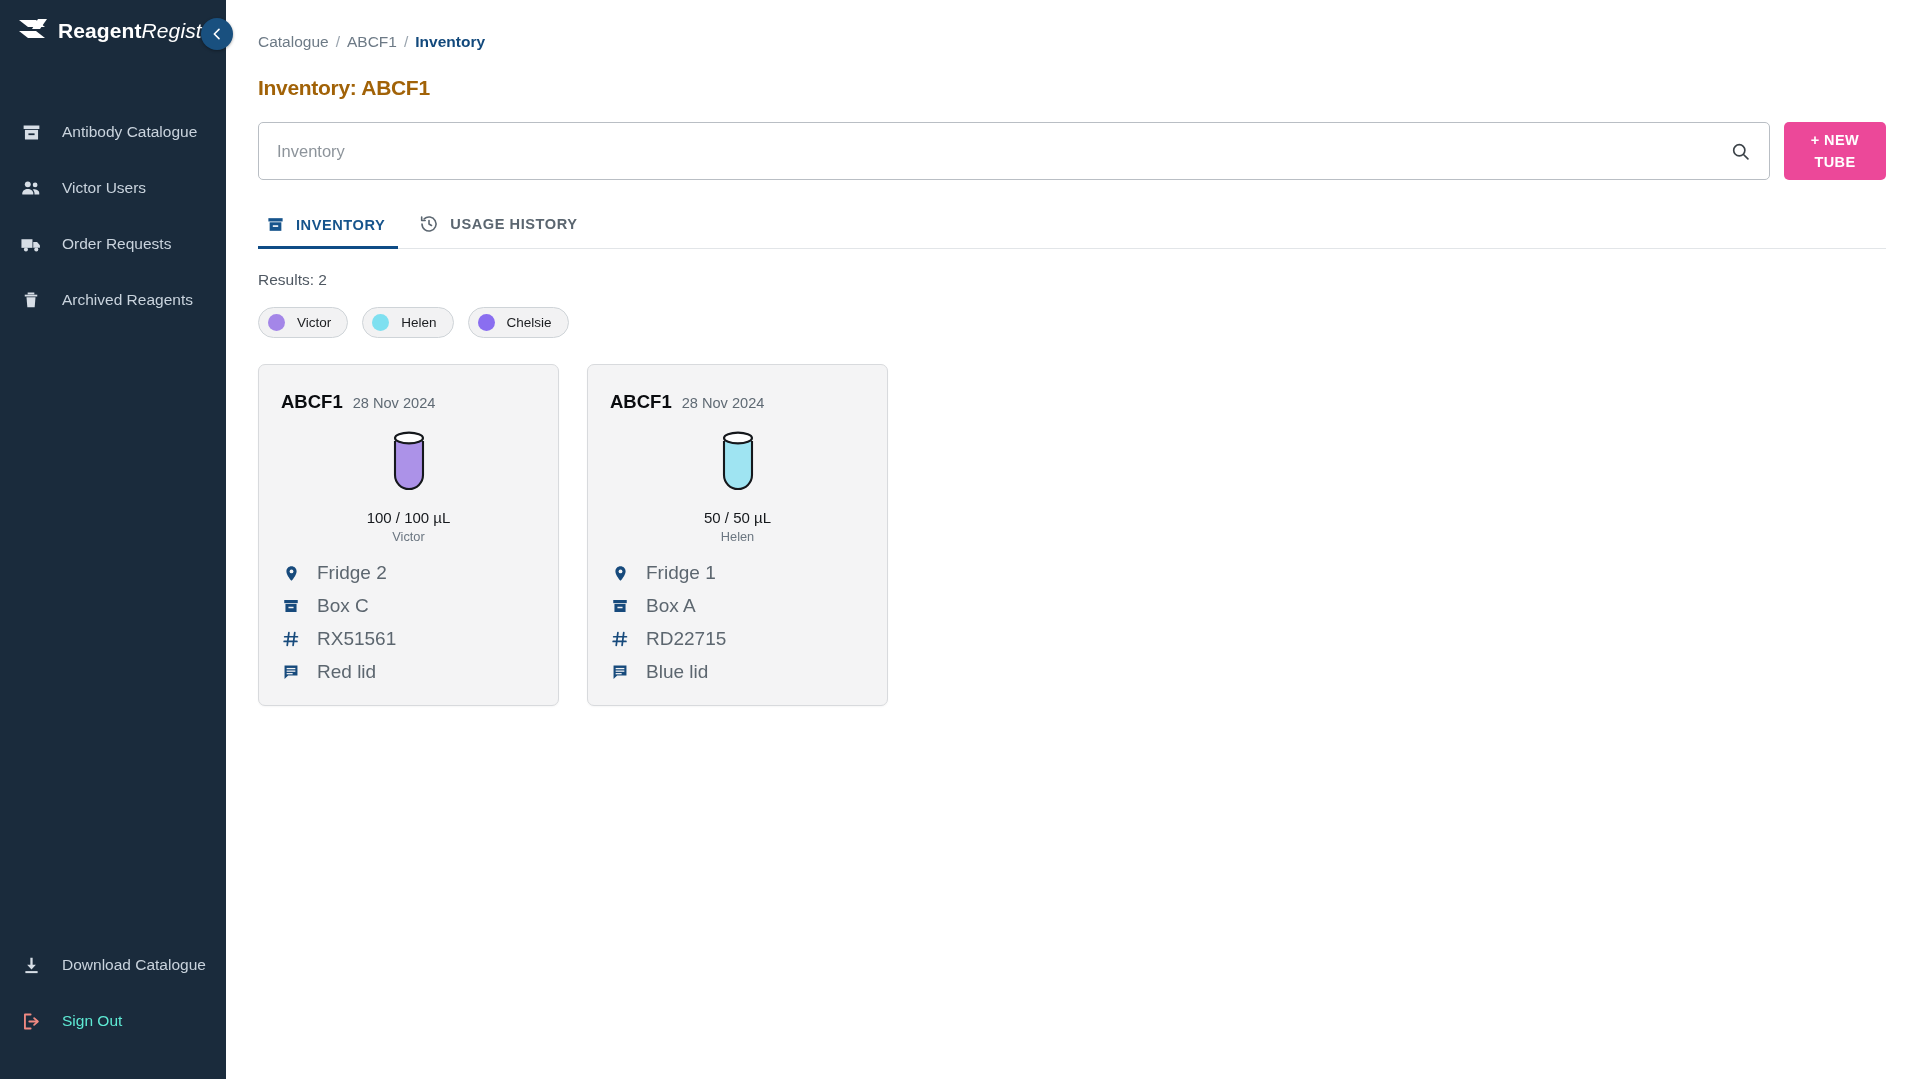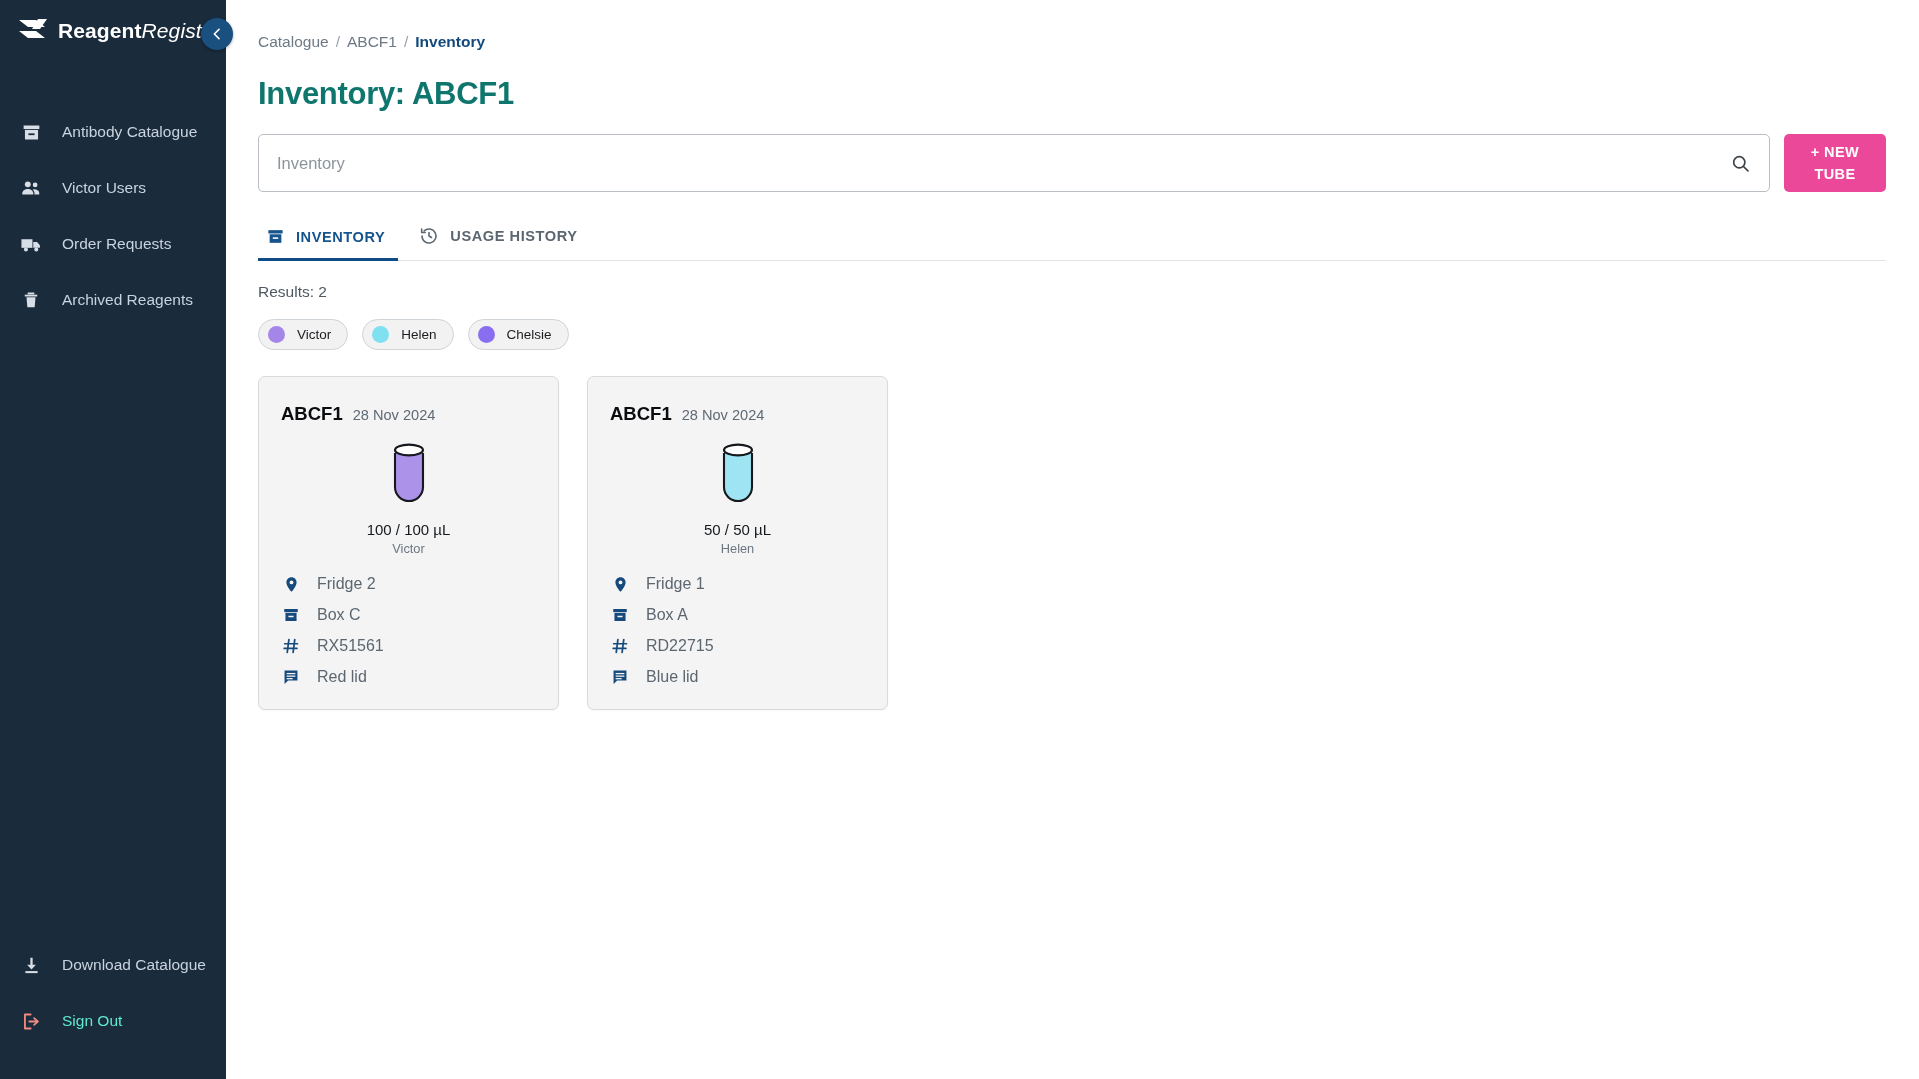--- a/index.html
+++ b/index.html
@@ -60,21 +60,21 @@
   }
   .breadcrumb {
     display: flex; align-items: center; gap: 7px;
     font-size: 15.5px; padding-top: 33px; color: #6d7a86;
   }
   .breadcrumb .crumb { cursor: pointer; }
   .breadcrumb .sep { color: #9aa4ae; }
   .breadcrumb .current { color: #12497c; font-weight: 700; cursor: default; }
 
   .page-title {
-    font-size: 31px; font-weight: 700; color: #0f766e;
+    font-size: 21px; font-weight: 700; color: #a16207;
     margin-top: 25px; letter-spacing: -.3px;
   }
 
   .search-row {
     display: flex; align-items: stretch; gap: 14px;
     margin-top: 22px; padding-right: 33px;
   }
   .search-box {
     flex: 1; height: 58px; border: 1px solid #b9bec4; border-radius: 5px;
     background: #fff; display: flex; align-items: center;
@@ -145,21 +145,21 @@
   .tube-vol {
     margin-top: 8px; font-size: 15px; color: #15181c; font-weight: 400;
   }
   .tube-owner { margin-top: 3px; font-size: 12.8px; color: #6b7681; }
   .meta { margin-top: 18px; display: flex; flex-direction: column; gap: 11px; }
   .meta-row { display: flex; align-items: center; gap: 16px; }
   .meta-icon {
     width: 20px; min-width: 20px; height: 20px; color: #174a7c;
     display: flex; align-items: center; justify-content: center;
   }
-  .meta-text { font-size: 16px; color: #5c666f; }
+  .meta-text { font-size: 19px; color: #5c666f; }
 </style>
 </head>
 <body>
 
 <div class="app">
 
   <aside class="sidebar">
 
     <div class="brand">
       <svg class="brand-logo" viewBox="0 0 30 26">

